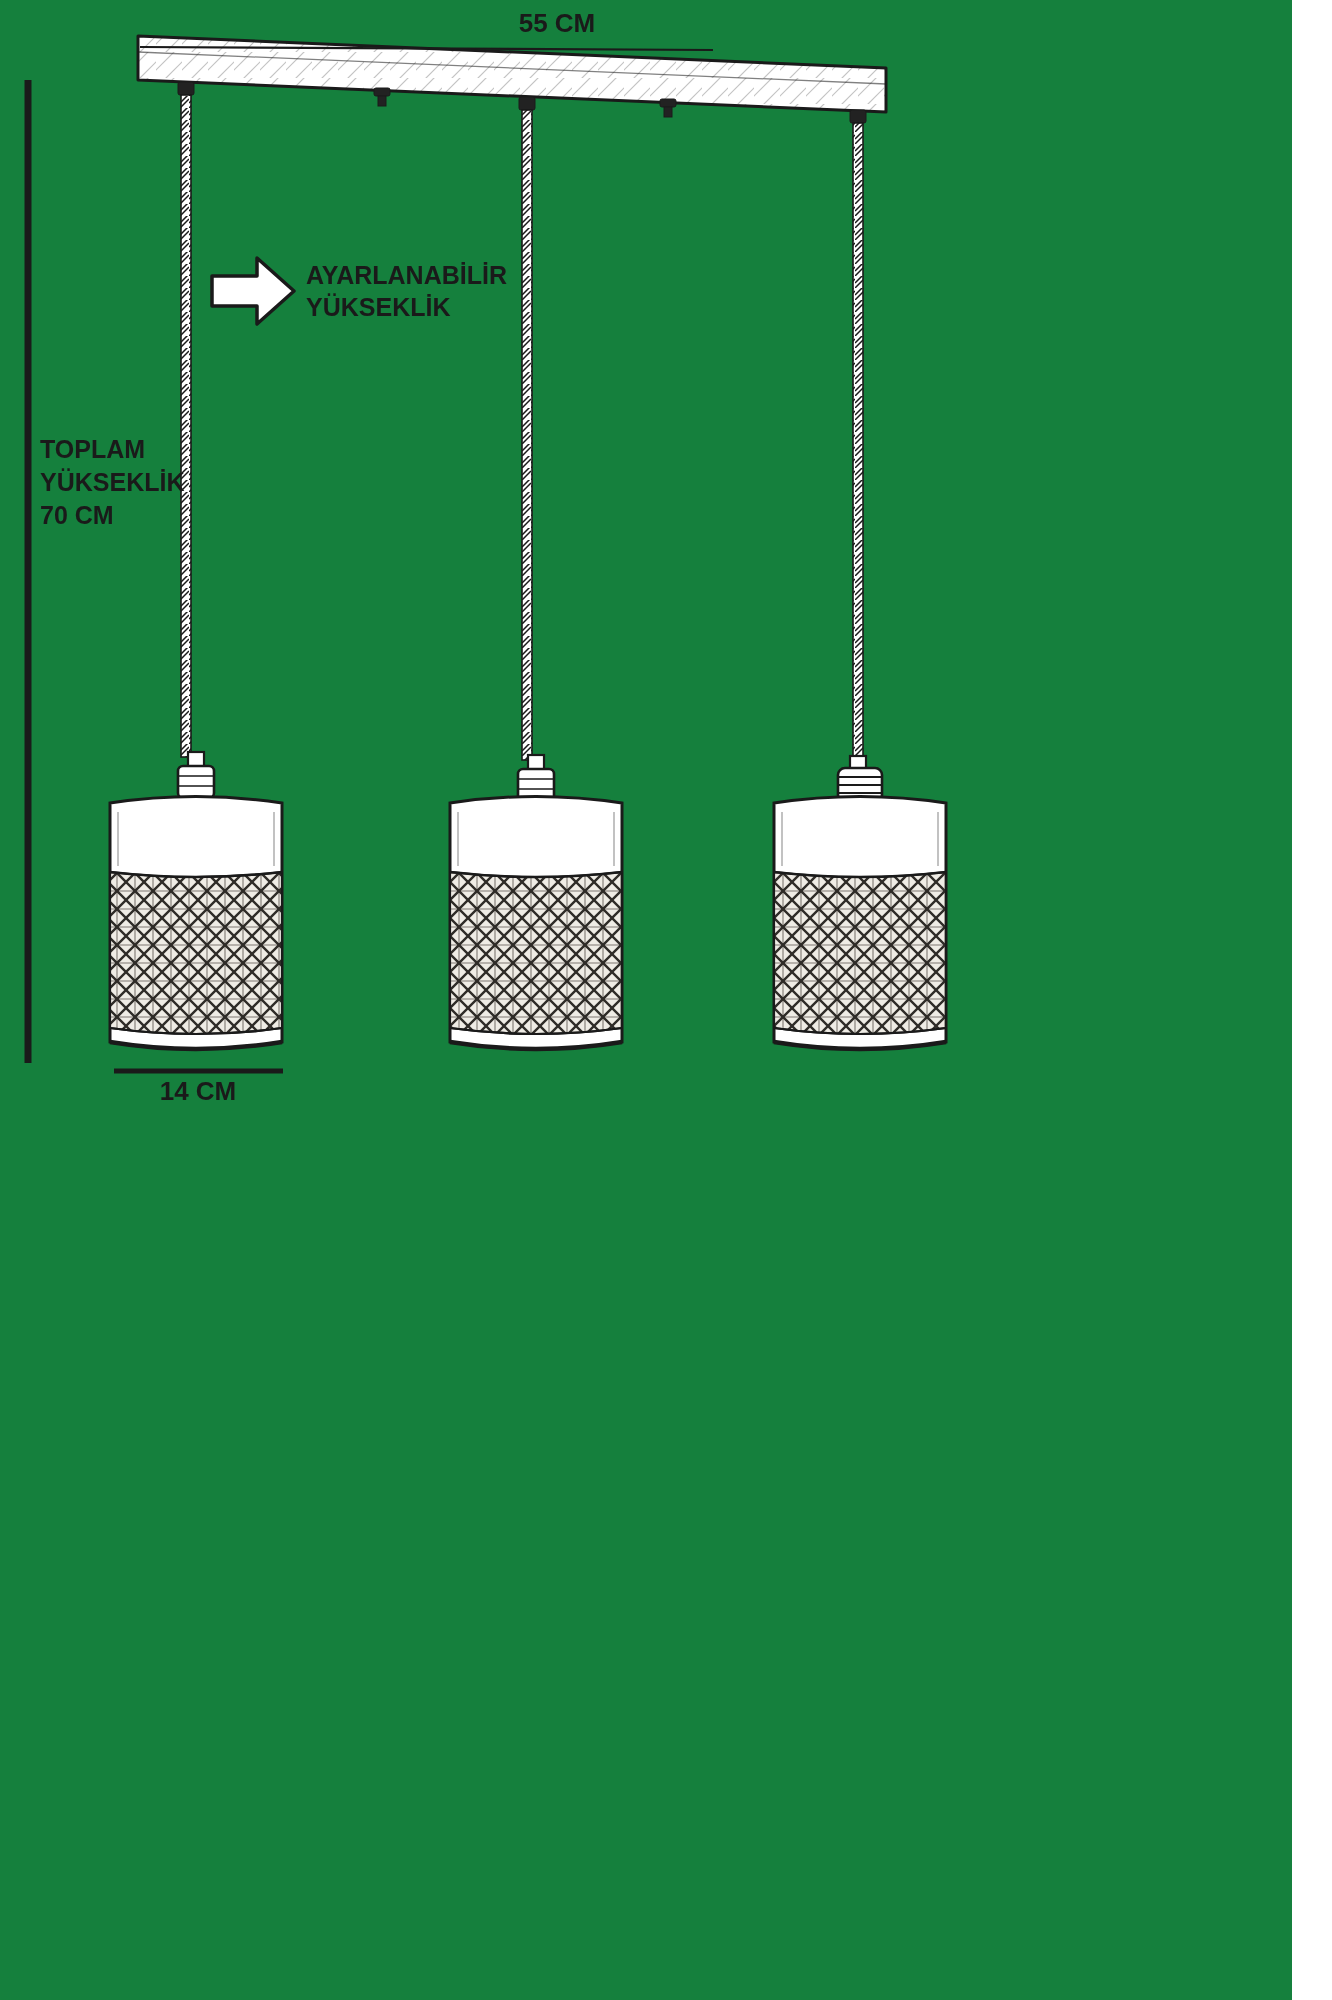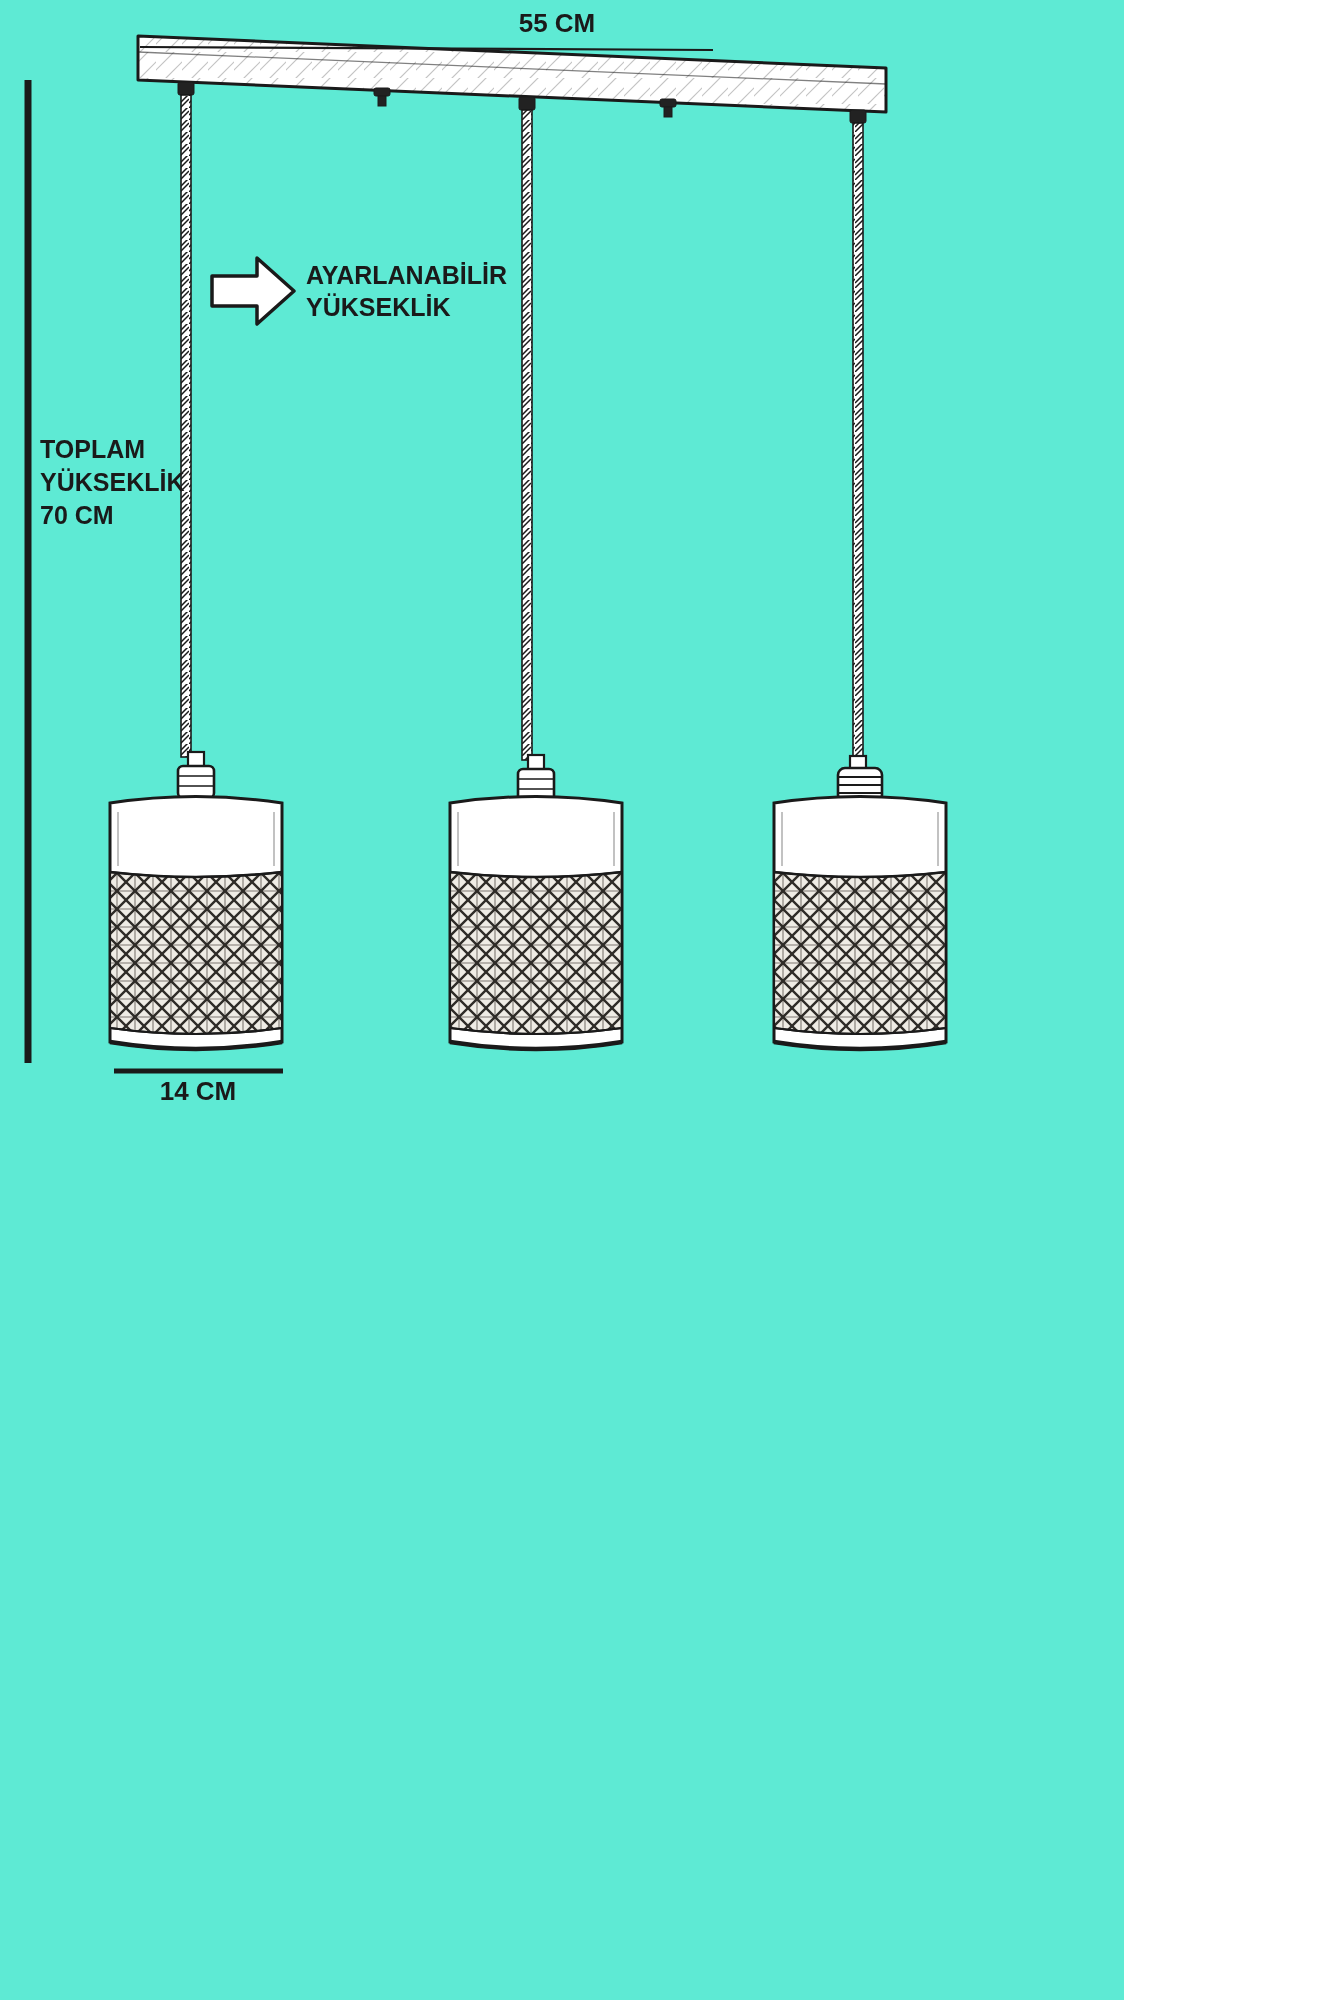--- a/index.html
+++ b/index.html
@@ -2,23 +2,23 @@
 <html><head>
 <meta charset="utf-8">
 <style>
   html, body {
     margin: 0;
     padding: 0;
     background: #ffffff;
   }
   .canvas {
     position: relative;
-    width: 1124px;
+    width: 1292px;
     height: 2000px;
-    background: #5eead4;
+    background: #15803d;
     font-family: "Liberation Sans", sans-serif;
     overflow: hidden;
   }
   svg { display: block; }
   text {
     font-family: "Liberation Sans", sans-serif;
     font-weight: bold;
     fill: #1a1a1a;
   }
   .dim-label { font-size: 26px; }

